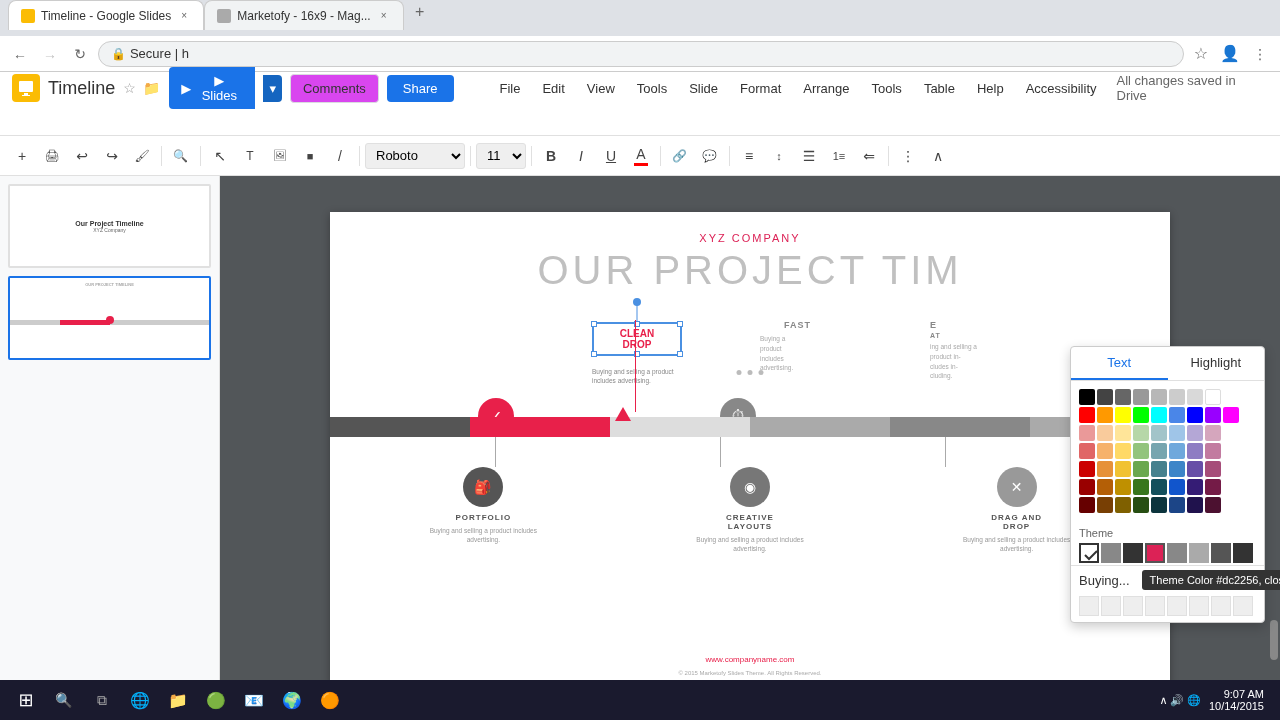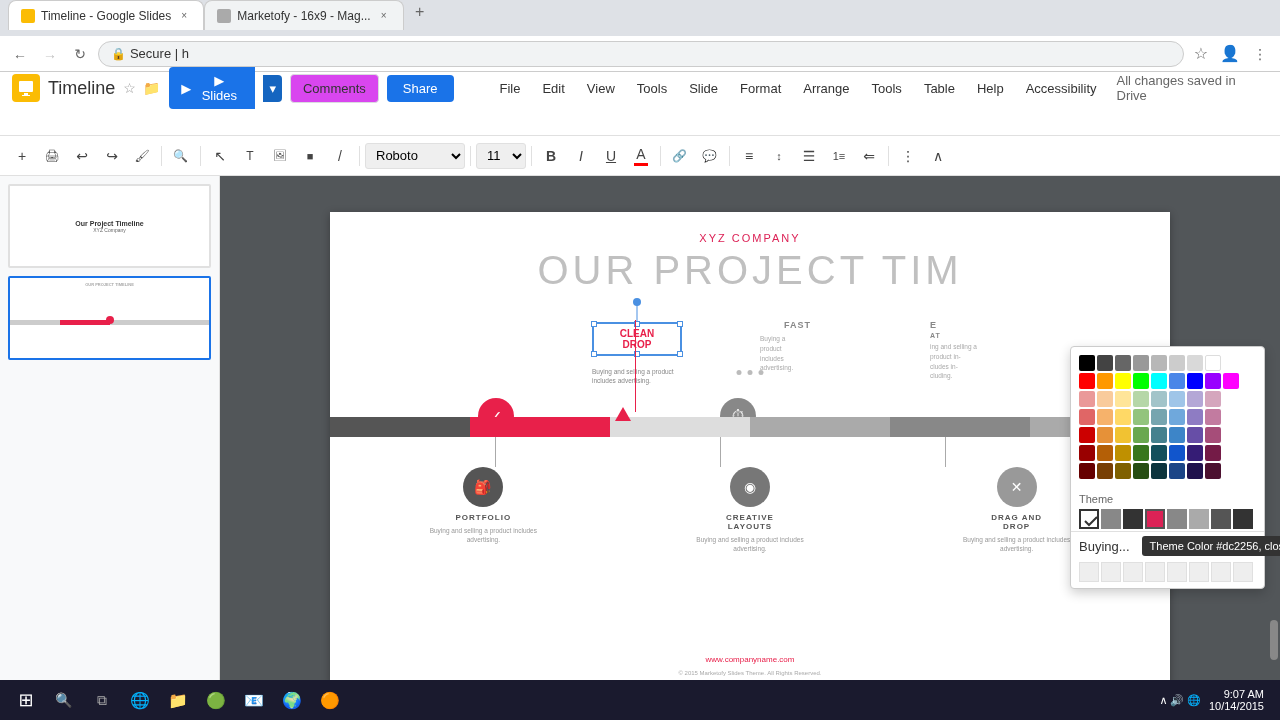--- a/index.html
+++ b/index.html
@@ -388,20 +388,24 @@
         </div>
       </div>
 
       <div class="website">www.companyname.com</div>
       <div class="copyright">© 2015 Marketofy Slides Theme. All Rights Reserved.</div>
     </div>
 
     <div class="circle-indicator">2</div>
 
     <div class="color-picker-popup">
+      <div class="cp-tabs">
+        <div class="cp-tab active">Text</div>
+        <div class="cp-tab">Highlight</div>
+      </div>
       <div class="cp-grid">
 
         <div class="cp-row">
           <div class="cp-cell" style="background:#000;"></div>
           <div class="cp-cell" style="background:#434343;"></div>
           <div class="cp-cell" style="background:#666;"></div>
           <div class="cp-cell" style="background:#999;"></div>
           <div class="cp-cell" style="background:#b7b7b7;"></div>
           <div class="cp-cell" style="background:#ccc;"></div>
           <div class="cp-cell" style="background:#d9d9d9;"></div>

